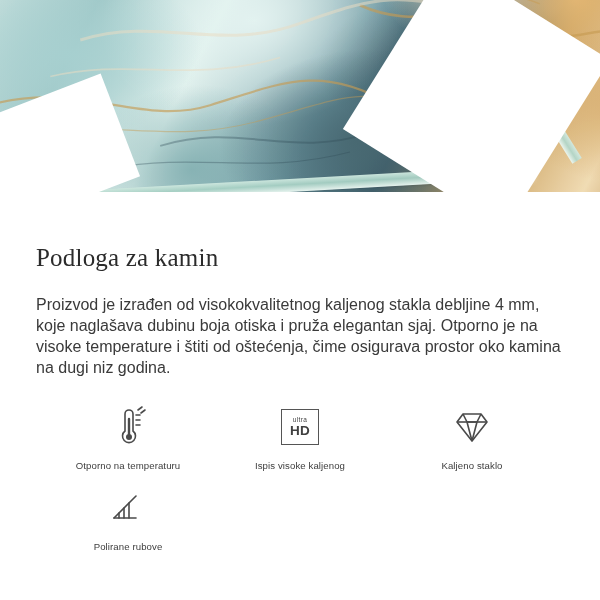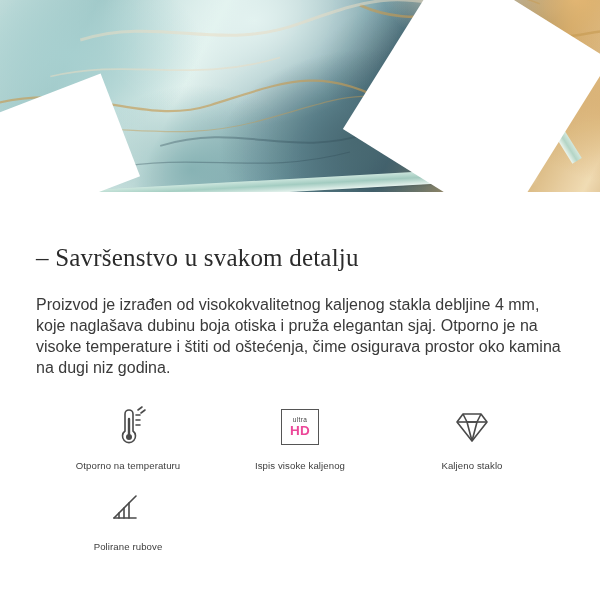--- a/index.html
+++ b/index.html
@@ -197,21 +197,21 @@
   }
   .hd-badge .ultra {
     font-size: 6.5px;
     letter-spacing: .4px;
     color: #444;
     margin-bottom: 1px;
   }
   .hd-badge .hd {
     font-size: 13.5px;
     font-weight: bold;
-    color: #ec4899;
+    color: #404040;
     letter-spacing: .3px;
   }
   svg { display: block; }
 </style>
 </head>
 <body>
 
 <div class="page">
 
   <div class="hero">
@@ -242,21 +242,21 @@
     <div class="hero-mask-bottom"></div>
 
     <div class="sparkle">
       <div class="sparkle-d"></div>
       <div class="sparkle-d sparkle-d2"></div>
     </div>
   </div>
 
   <div class="content">
     <h1 class="title">
-      <span class="line2">– Savršenstvo u svakom detalju</span>
+      <span>Podloga za kamin</span>
     </h1>
     <p class="desc">Proizvod je izrađen od visokokvalitetnog kaljenog stakla debljine 4 mm, koje naglašava dubinu boja otiska i pruža elegantan sjaj. Otporno je na visoke temperature i štiti od oštećenja, čime osigurava prostor oko kamina na dugi niz godina.</p>
 
     <div class="features">
 
       <div class="feature">
         <div class="feature-icon">
           <svg width="40" height="44" viewBox="0 0 40 44">
             <g fill="none" stroke="#4a4a4a" stroke-width="1.6" stroke-linecap="round">
               <path d="M17 9 a4 4 0 0 1 8 0 v17 a6.5 6.5 0 1 1 -8 0 Z"></path>

